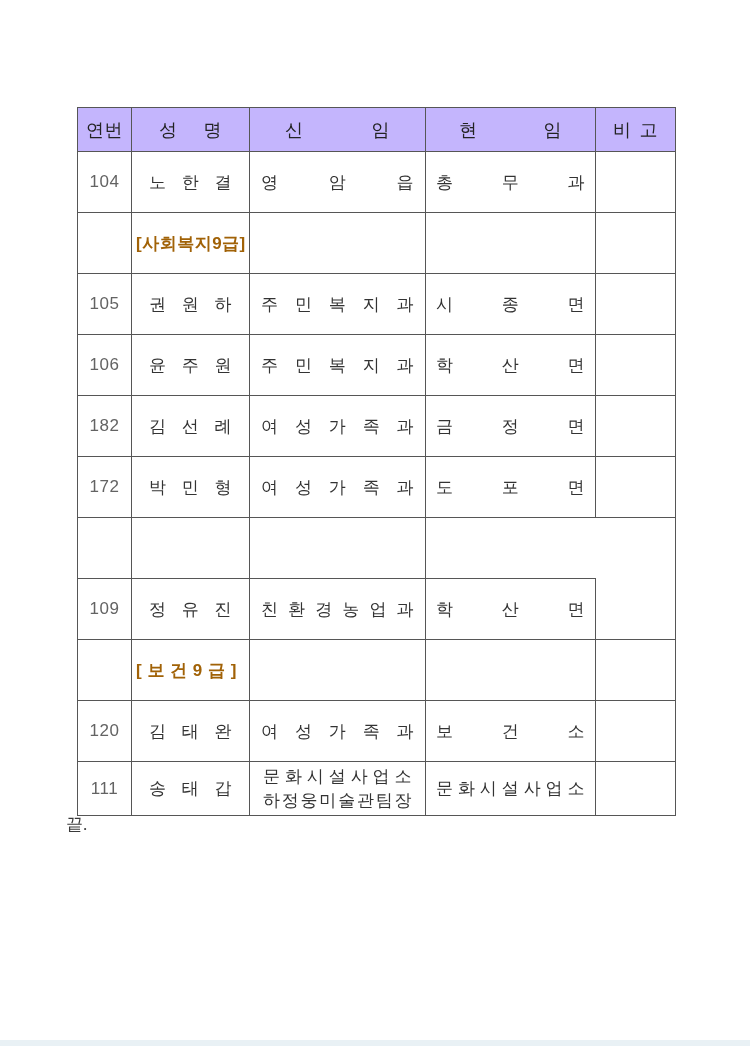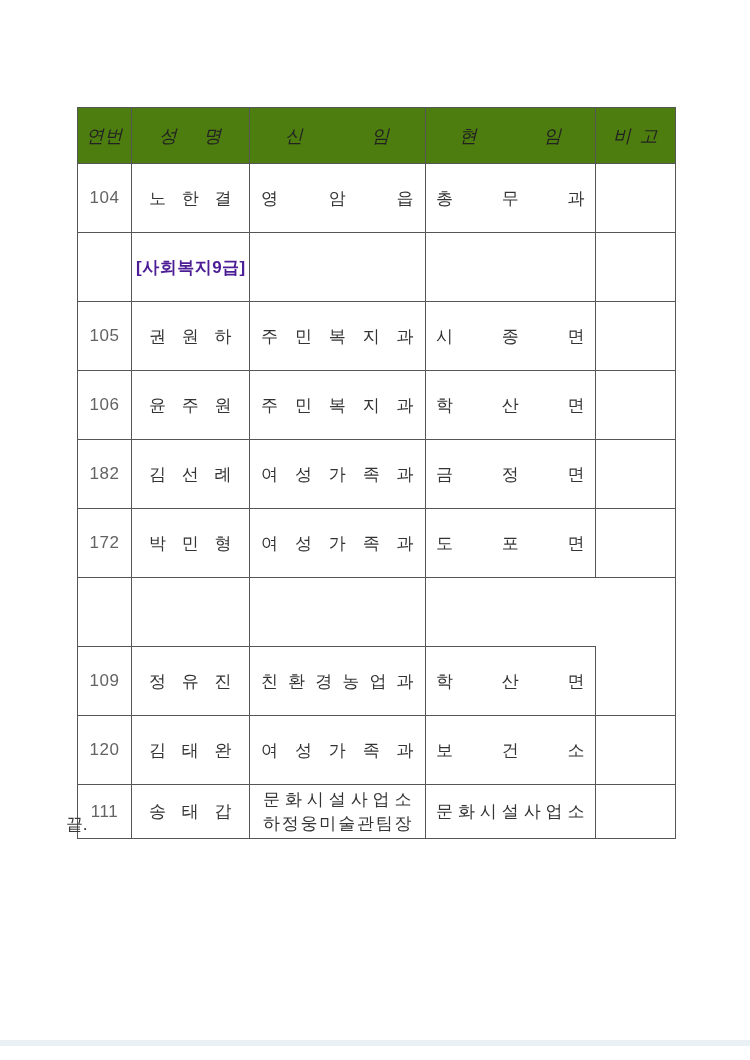--- a/index.html
+++ b/index.html
@@ -17,23 +17,23 @@
   
   .doc-table {
     position:absolute;
     left:77px; top:107px;
     width:599px;
     border:1px solid #565656;
   }
   .t-row {
     display:grid;
     grid-template-columns:54px 118px 176px 170px auto;
-    height:69px;
-  }
-  .t-row.header { height:56px; background:#4d7c0f;font-style:italic; }
+    height:61px;
+  }
+  .t-row.header { height:44px; background:#c4b5fd; }
   .t-row.last { height:53px; }
   .t-row > div {
     border-right:1px solid #565656;
     border-bottom:1px solid #565656;
     display:flex;
     align-items:center;
     justify-content:center;
     font-size:17px;
     letter-spacing:0.5px;
     overflow:hidden;
@@ -55,21 +55,21 @@
   .pad-newpos     { padding:0 11px; }
   .pad-curpos     { padding:0 10px; }
   .pad-twoline    { padding:0 13px; }
 
   
   .section-label {
     justify-content:flex-start !important;
     font-family:"Liberation Sans","DejaVu Sans",sans-serif;
     font-weight:bold;
     font-size:18px;
-    color:#4c1d95;
+    color:#a16207;
     padding-left:4px;
     letter-spacing:0;
     white-space:pre;
     text-align:center;
   }
 
   
   .twoline { display:flex; flex-direction:column; justify-content:center; width:100%; }
   .twoline .dist { line-height:24px; font-size:17px; }
 
@@ -299,20 +299,27 @@
       <div>
           <span class="dist pad-curpos">
             <span>학</span>
             <span>산</span>
             <span>면</span>
           </span>
         </div>
       <div></div>
     </div>
 
+    <div class="t-row">
+      <div></div>
+      <div class="section-label">[ 보 건 9 급 ]</div>
+      <div></div>
+      <div></div>
+      <div></div>
+    </div>
 
     <div class="t-row">
       <div class="cell-no">120</div>
       <div>
           <span class="dist pad-name">
             <span>김</span>
             <span>태</span>
             <span>완</span>
           </span>
         </div>

